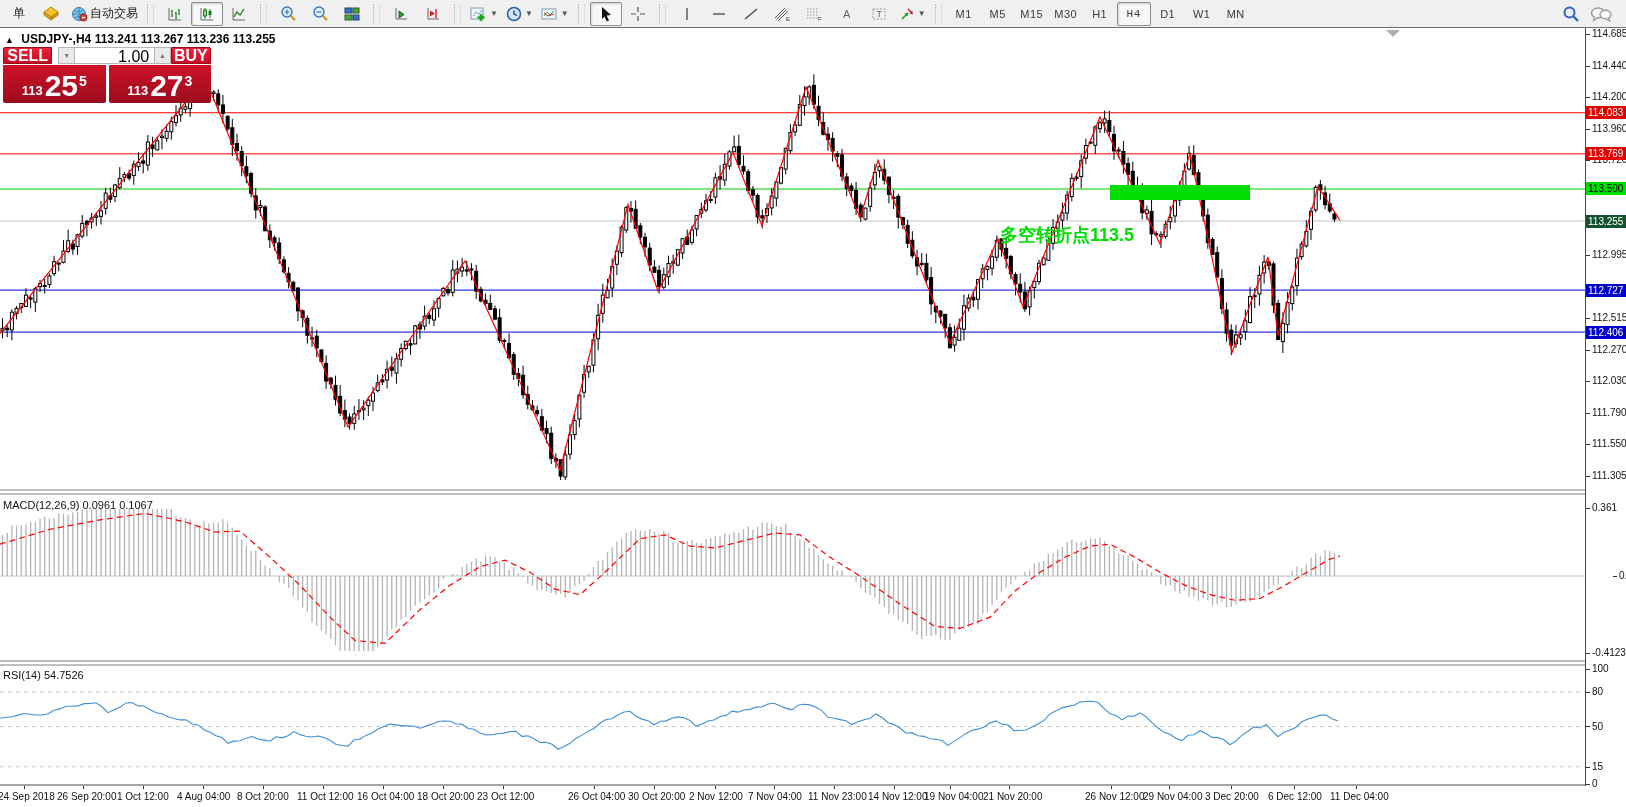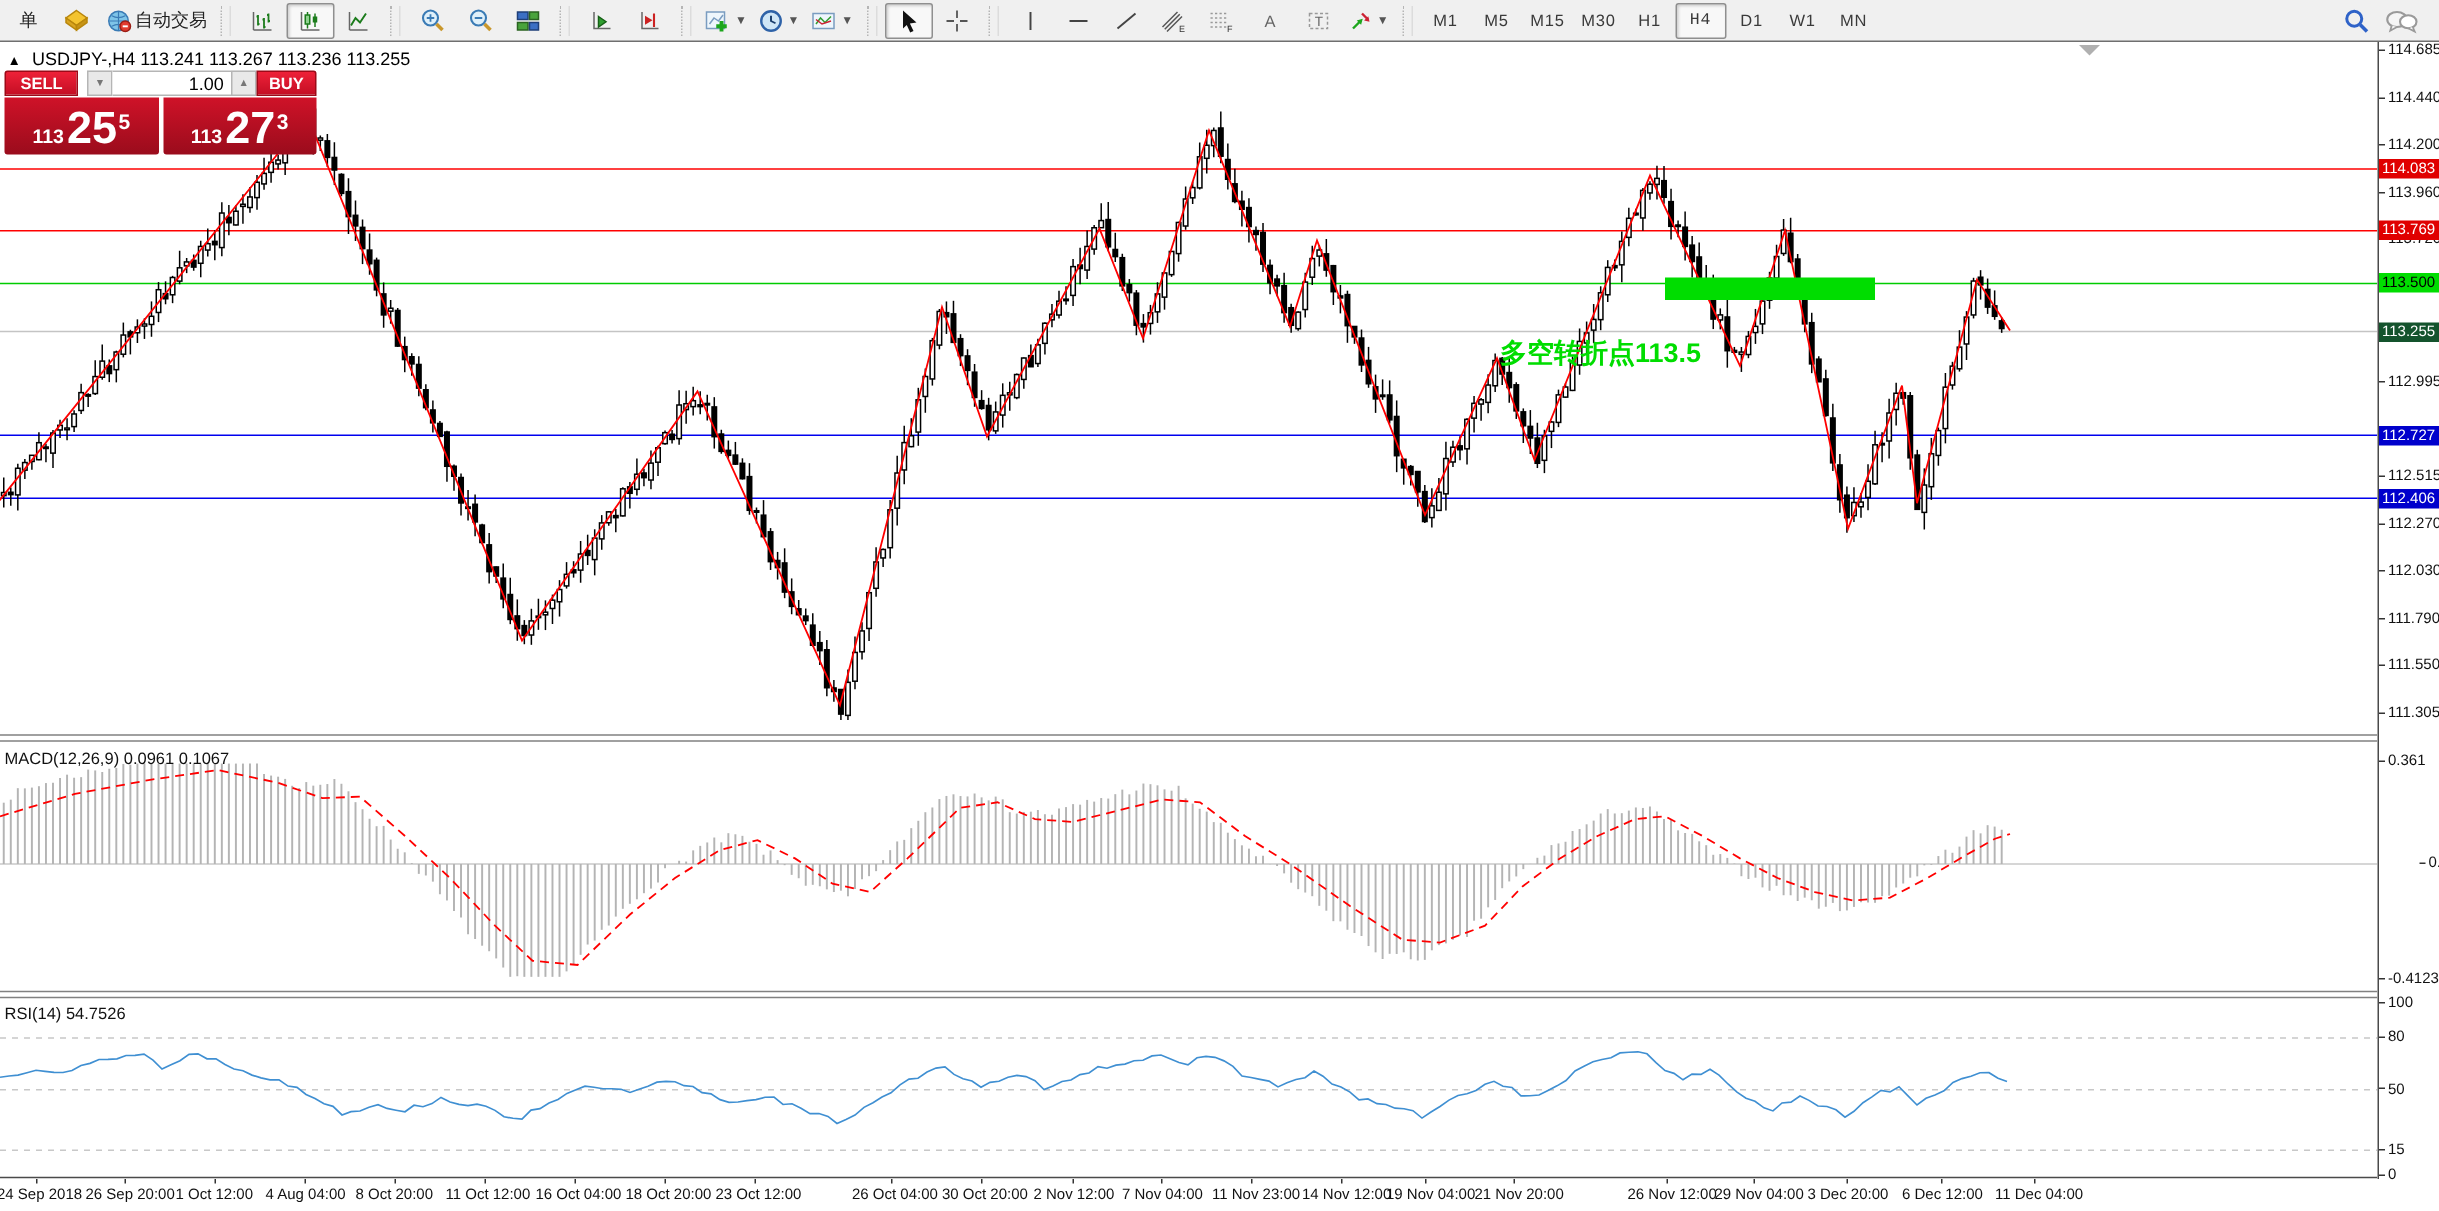--- a/index.html
+++ b/index.html
@@ -27,34 +27,34 @@
     border-left:1px solid #4a4a4a;font-size:10px;color:#111;}
   .axlabel{position:absolute;left:0;width:41px;height:12px;line-height:12px;white-space:nowrap;}
   .axlabel i{display:inline-block;width:4px;height:1px;background:#333;vertical-align:middle;margin-right:2px;}
   .axmark{position:absolute;left:0;width:41px;height:13px;line-height:13px;font-size:10px;
     padding-left:2px;box-sizing:border-box;white-space:nowrap;}
   
   .taxis{position:absolute;left:0;top:758px;width:1585px;height:21px;background:#fff;font-size:10px;color:#111;}
   .tlabel{position:absolute;top:5px;white-space:nowrap;}
   .ttick{position:absolute;top:0;width:1px;height:3px;background:#333;}
   
-  .ctitle{position:absolute;left:5px;top:4px;font-size:12px;font-weight:normal;color:#000;white-space:nowrap;}
+  .ctitle{position:absolute;left:5px;top:4px;font-size:12px;font-weight:bold;color:#000;white-space:nowrap;}
   .ctitle .tri{font-size:9px;margin-right:4px;}
   .annot{position:absolute;left:1000px;top:195px;font-size:18px;font-weight:bold;color:#00dd00;white-space:nowrap;}
   
   .tpanel{position:absolute;left:3px;top:19px;width:208px;}
   .trow1{display:flex;height:17px;}
-  .tpbtn{background:linear-gradient(#ee2138,#c40e24);color:#fff;font-size:11px;font-weight:bold;
+  .tpbtn{background:linear-gradient(#ee2138,#c40e24);color:#fff;font-size:16px;font-weight:bold;
     display:flex;align-items:center;justify-content:center;border:1px solid #9c0a18;}
   .sellbtn{width:52px;border-radius:2px 0 0 0;}
   .buybtn{width:42px;margin-left:auto;border-radius:0 2px 0 0;}
   .spin{width:16px;background:#e9e9e9;border:1px solid #b5b5b5;display:flex;align-items:center;
     justify-content:center;font-size:7px;color:#777;}
   .vol{width:76px;background:#fff;border-top:1px solid #b5b5b5;border-bottom:1px solid #b5b5b5;
-    font-size:12px;color:#000;text-align:right;padding:0 5px;line-height:17px;}
+    font-size:16px;color:#000;text-align:right;padding:0 5px;line-height:17px;}
   .trow2{display:flex;height:38px;margin-top:1px;gap:3px;}
   .bigq{flex:1;background:linear-gradient(#cf1228,#9a0c1c);color:#fff;display:flex;align-items:flex-end;
     justify-content:center;padding-bottom:2px;border-radius:0 0 2px 2px;}
   .bigq .b1{font-size:13px;font-weight:bold;margin:0 2px 3px 0;}
   .bigq .b2{font-size:30px;font-weight:bold;line-height:30px;}
   .bigq .b3{font-size:14px;font-weight:bold;margin:0 0 12px 1px;}
 </style>
 </head>
 <body>
 

